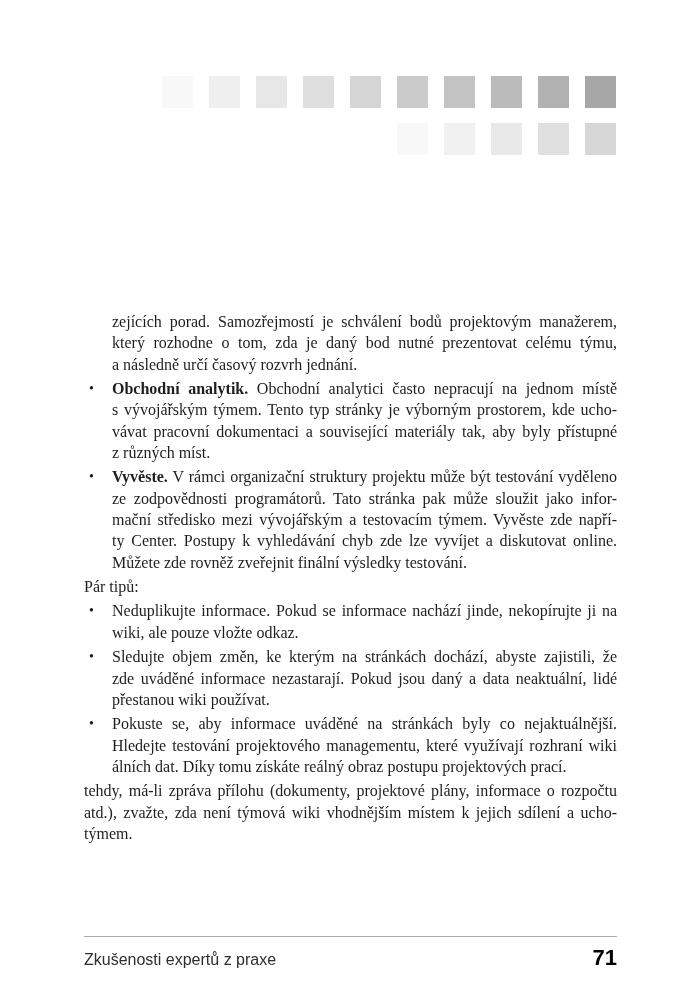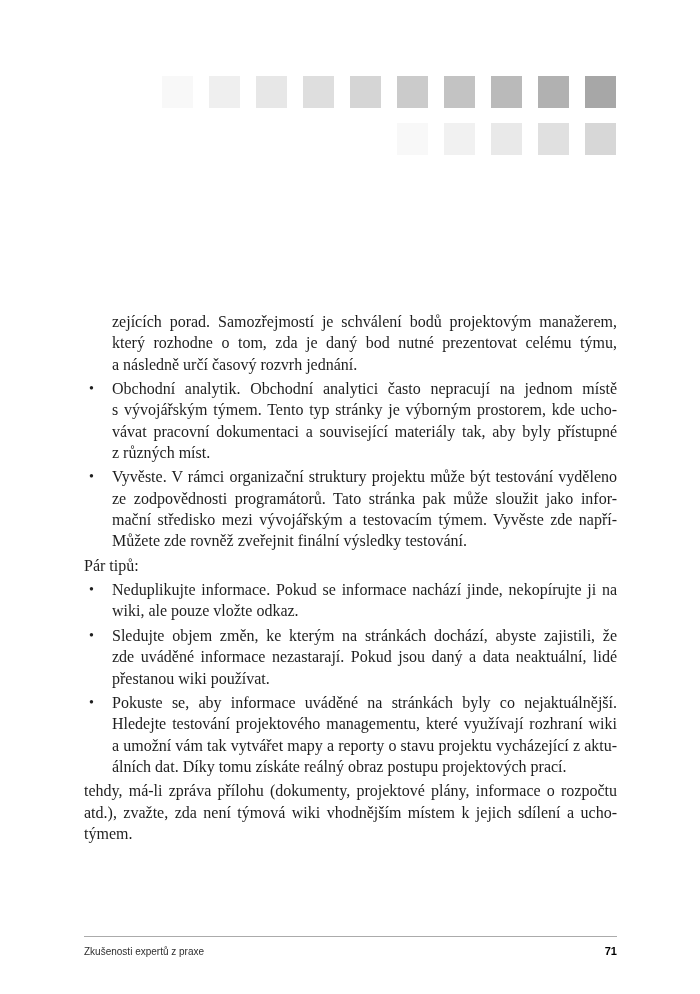--- a/index.html
+++ b/index.html
@@ -27,33 +27,33 @@
   .block + .block { margin-top:3px; }
   .indented { margin-left:28px; }
   .bullet { display:flex; }
   .bullet .marker {
     flex:0 0 28px; box-sizing:border-box; padding-left:5px;
     font-size:14px; line-height:21.35px;
   }
   .bullet .btext { flex:1 1 auto; min-width:0; }
   .line { text-align:justify; text-align-last:justify; }
   .line.last { text-align-last:auto; }
-  .line strong { font-weight:normal; }
+  .line strong { font-weight:bold; }
 
   
   .footer {
     position:absolute;
     left:84px; top:936px; width:533px;
     border-top:1px solid #ababab;
     padding-top:8px;
     display:flex; justify-content:space-between; align-items:baseline;
     font-family:"Liberation Sans","DejaVu Sans",sans-serif;
   }
-  .footer-title { font-size:10px; color:#2e2e2e; }
-  .footer-page { font-size:11px; font-weight:bold; color:#000000; }
+  .footer-title { font-size:16px; color:#2e2e2e; }
+  .footer-page { font-size:22px; font-weight:bold; color:#000000; }
 </style>
 </head>
 <body>
 
 <div class="page">
   <div class="deco deco-row1" id="deco-row1">
       <div class="sq" style="background: rgb(248, 248, 248);"></div>
       <div class="sq" style="background: rgb(239, 239, 239);"></div>
       <div class="sq" style="background: rgb(231, 231, 231);"></div>
       <div class="sq" style="background: rgb(222, 222, 222);"></div>
@@ -86,20 +86,21 @@
           <div class="line">vávat pracovní dokumentaci a související materiály tak, aby byly přístupné</div>
           <div class="line last">z různých míst.</div>
         </div>
       </div>
       <div class="block bullet">
         <span class="marker">•</span>
         <div class="btext">
           <div class="line"><strong>Vyvěste.</strong> V rámci organizační struktury projektu může být testování vyděleno</div>
           <div class="line">ze zodpovědnosti programátorů. Tato stránka pak může sloužit jako infor-</div>
           <div class="line">mační středisko mezi vývojářským a testovacím týmem. Vyvěste zde napří-</div>
+          <div class="line">ty Center. Postupy k vyhledávání chyb zde lze vyvíjet a diskutovat online.</div>
           <div class="line last">Můžete zde rovněž zveřejnit finální výsledky testování.</div>
         </div>
       </div>
       <div class="block plain">
         <div class="line last">Pár tipů:</div>
       </div>
       <div class="block bullet">
         <span class="marker">•</span>
         <div class="btext">
           <div class="line">Neduplikujte informace. Pokud se informace nachází jinde, nekopírujte ji na</div>
@@ -112,21 +113,20 @@
           <div class="line">Sledujte objem změn, ke kterým na stránkách dochází, abyste zajistili, že</div>
           <div class="line">zde uváděné informace nezastarají. Pokud jsou daný a data neaktuální, lidé</div>
           <div class="line last">přestanou wiki používat.</div>
         </div>
       </div>
       <div class="block bullet">
         <span class="marker">•</span>
         <div class="btext">
           <div class="line">Pokuste se, aby informace uváděné na stránkách byly co nejaktuálnější.</div>
           <div class="line">Hledejte testování projektového managementu, které využívají rozhraní wiki</div>
-          <div class="line">a umožní vám tak vytvářet mapy a reporty o stavu projektu vycházející z aktu-</div>
           <div class="line last">álních dat. Díky tomu získáte reálný obraz postupu projektových prací.</div>
         </div>
       </div>
       <div class="block plain">
         <div class="line">tehdy, má-li zpráva přílohu (dokumenty, projektové plány, informace o rozpočtu</div>
         <div class="line">atd.), zvažte, zda není týmová wiki vhodnějším místem k jejich sdílení a ucho-</div>
         <div class="line last">týmem.</div>
       </div>
     </main>
 

